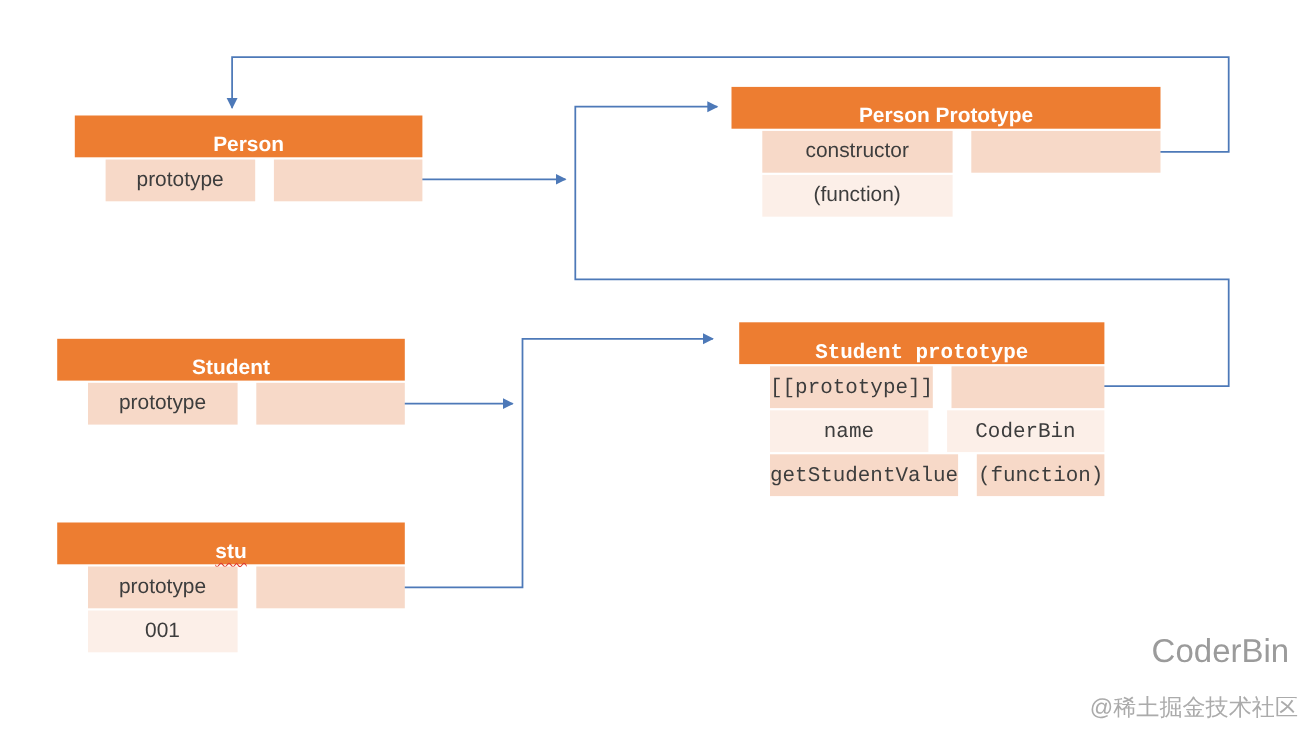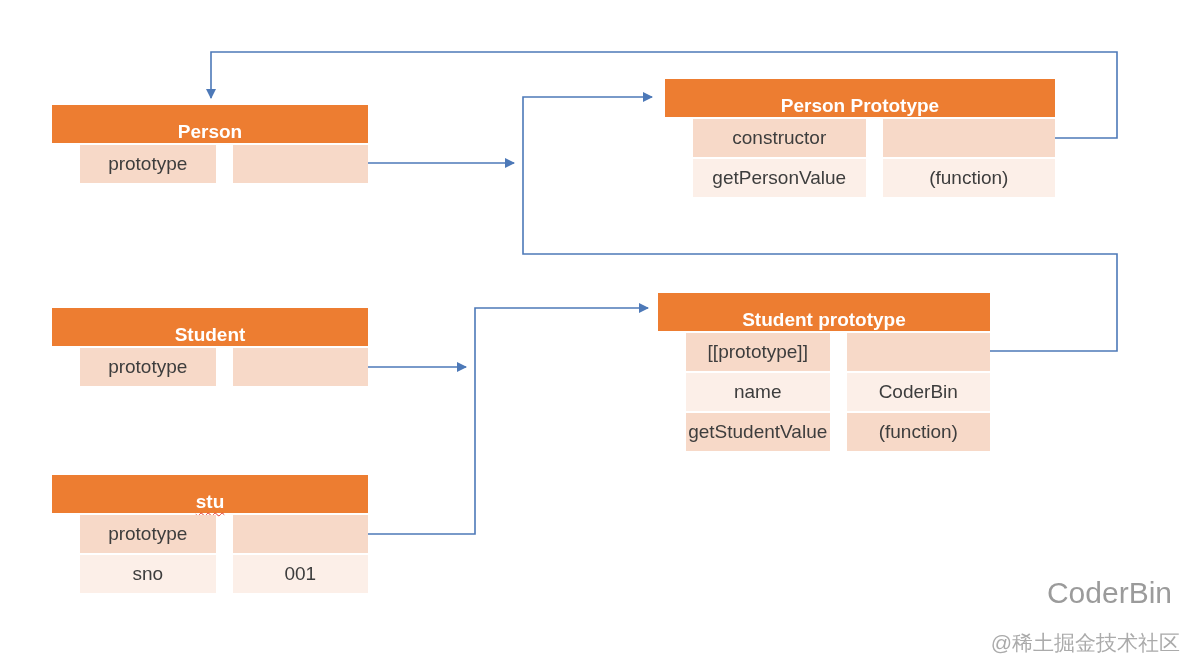--- a/index.html
+++ b/index.html
@@ -78,55 +78,54 @@
         <path class="arrowhead" d="M0,0 L10,5 L0,10 Z"></path>
       </marker>
     </defs>
     <path class="wire" d="M 953,138 L 1117,138 L 1117,52 L 211,52 L 211,98" marker-end="url(#arrow)"></path>
     <path class="wire" d="M 290,163 L 514,163" marker-end="url(#arrow)"></path>
     <path class="wire" d="M 955,351 L 1117,351 L 1117,254 L 523,254 L 523,97 L 652,97" marker-end="url(#arrow)"></path>
     <path class="wire" d="M 290,367 L 466,367" marker-end="url(#arrow)"></path>
     <path class="wire" d="M 292,534 L 475,534 L 475,308 L 648,308" marker-end="url(#arrow)"></path>
   </svg>
 
-  <div class="ptable" style="left:52px; top:105px; width:316px;">
+  <div class="ptable" style="left:68px; top:105px; width:316px;">
     <div class="hdr">
       <span>Person</span>
     </div>
     <div class="row dark">
       <div class="cell">prototype</div>
       <div class="cell"></div>
     </div>
   </div>
 
   <div class="ptable" style="left:665px; top:79px; width:390px;">
     <div class="hdr">
       <span>Person Prototype</span>
     </div>
     <div class="row dark">
       <div class="cell">constructor</div>
       <div class="cell"></div>
     </div>
     <div class="row light">
-      <div class="cell">getPersonValue</div>
       <div class="cell">(function)</div>
     </div>
   </div>
 
   <div class="ptable" style="left:52px; top:308px; width:316px;border-radius:32px;">
     <div class="hdr">
       <span>Student</span>
     </div>
     <div class="row dark">
       <div class="cell">prototype</div>
       <div class="cell"></div>
     </div>
   </div>
 
-  <div class="ptable" style="left:658px; top:293px; width:332px;">
+  <div class="ptable" style="left:672px; top:293px; width:332px;font-family:Liberation Mono, monospace;">
     <div class="hdr">
       <span>Student prototype</span>
     </div>
     <div class="row dark">
       <div class="cell">[[prototype]]</div>
       <div class="cell"></div>
     </div>
     <div class="row light">
       <div class="cell">name</div>
       <div class="cell">CoderBin</div>
@@ -139,21 +138,20 @@
 
   <div class="ptable" style="left:52px; top:475px; width:316px;">
     <div class="hdr">
       <span class="squiggle">stu</span>
     </div>
     <div class="row dark">
       <div class="cell">prototype</div>
       <div class="cell"></div>
     </div>
     <div class="row light">
-      <div class="cell">sno</div>
       <div class="cell">001</div>
     </div>
   </div>
 
   <div class="wm-name">CoderBin</div>
   <div class="wm-community">@稀土掘金技术社区</div>
 
 </div>
 
 </body></html>

